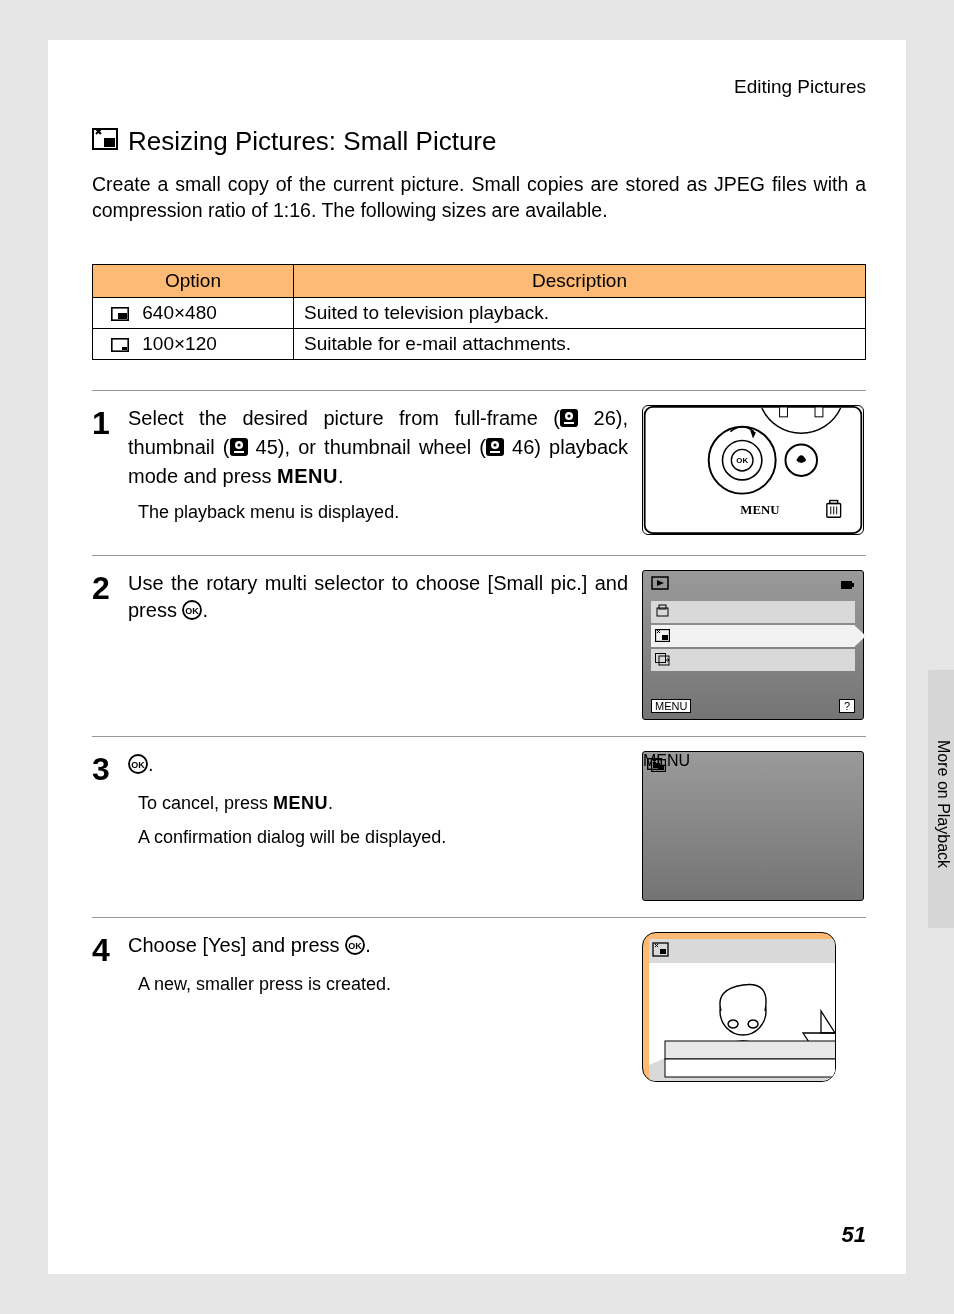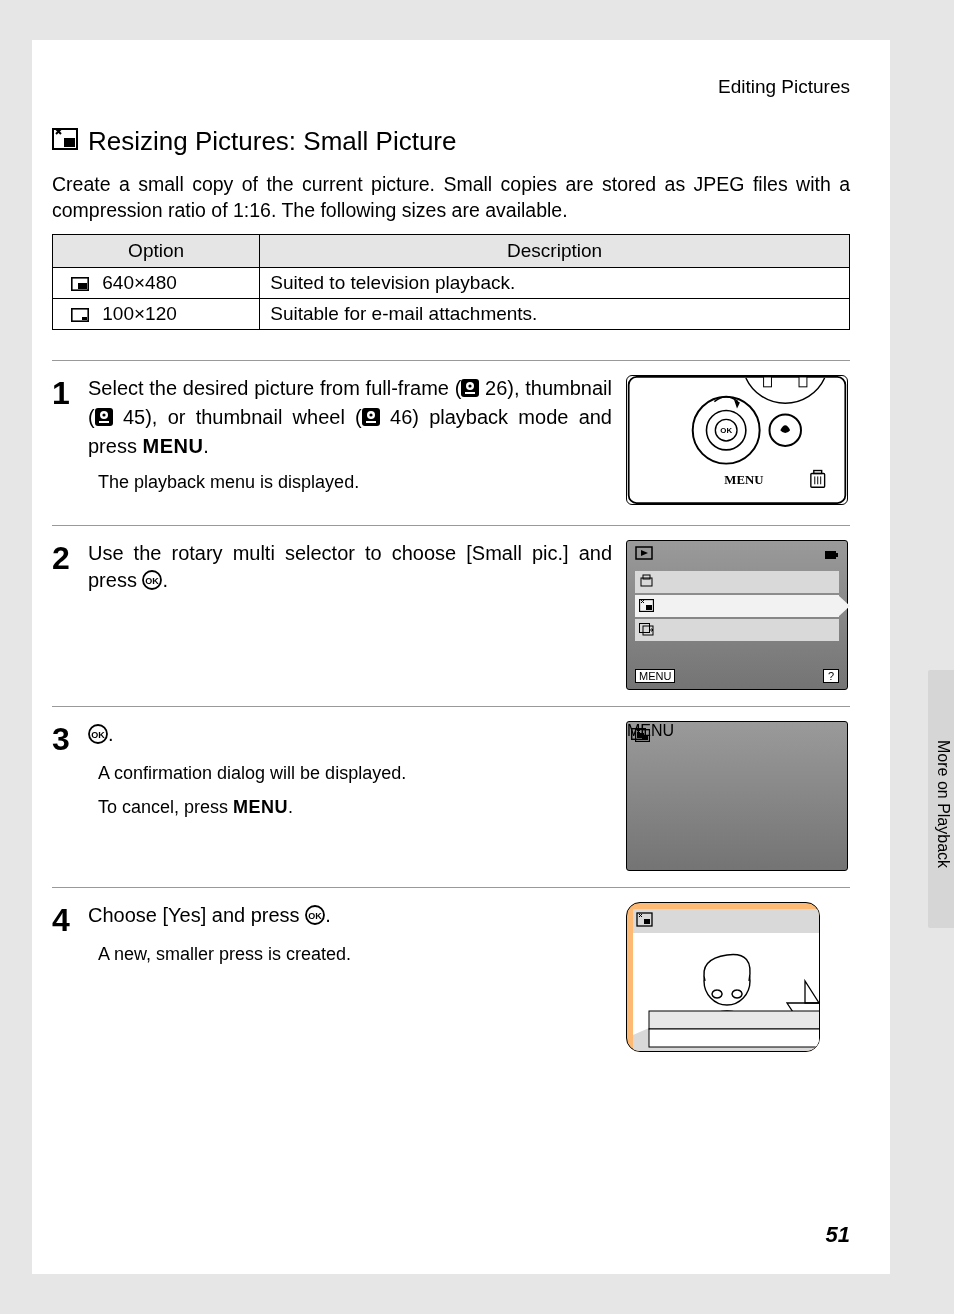--- a/index.html
+++ b/index.html
@@ -1,23 +1,23 @@
 <!DOCTYPE html>
 <html><head>
 <meta charset="utf-8">
 <style>
   * { box-sizing: border-box; margin: 0; padding: 0; }
   html, body { width: 954px; height: 1314px; font-family: Arial, Helvetica, sans-serif; color: #000; }
   body { background: #e6e6e6; position: relative; }
-  .page { background: #fff; position: absolute; top: 40px; left: 32px; width: 858px; height: 1234px; padding: 36px 40px 40px 20px; }
+  .page { background: #fff; position: absolute; top: 40px; left: 48px; width: 858px; height: 1234px; padding: 36px 40px 40px 44px; }
   .header { text-align: right; font-size: 19px; margin-bottom: 28px; }
   .title { font-size: 26px; font-weight: normal; margin-bottom: 14px; display: flex; align-items: center; gap: 10px; }
-  .intro { font-size: 19.5px; line-height: 1.35; text-align: justify; margin-bottom: 10px; }
+  .intro { font-size: 19.5px; line-height: 1.35; text-align: justify; margin-bottom: 40px; }
   table.opt { width: 100%; border-collapse: collapse; font-size: 19px; margin-bottom: 30px; }
-  table.opt th { background: #e5e5e5; border: 1px solid #000; padding: 5px 10px; font-weight: normal; text-align: center; }
+  table.opt th { background: #fdba74; border: 1px solid #000; padding: 5px 10px; font-weight: normal; text-align: center; }
   table.opt td { border: 1px solid #000; padding: 4px 10px; }
   table.opt td.optcell { text-align: left; padding-left: 18px; }
   .optcell svg { vertical-align: -2px; margin-right: 8px; }
   .step { display: flex; width: 100%; margin-bottom: 0; }
   .stepnum { width: 36px; font-size: 32px; font-weight: bold; flex-shrink: 0; line-height: 1; padding-top: 2px; }
   .stepbody { flex: 1; padding-right: 14px; }
   .stepmain { font-size: 20px; line-height: 1.35; text-align: justify; }
   .stepsub { font-size: 18px; line-height: 1.35; margin-top: 10px; margin-left: 10px; }
   .stepimg { width: 224px; flex-shrink: 0; }
   .hr { border: none; border-top: 1px solid #999; margin: 16px 0 14px 0; }
@@ -202,24 +202,24 @@
 
   <div class="step">
     <div class="stepnum">3</div>
     <div class="stepbody">
       <p class="stepmain">
         <span class="ok-icon"><svg width="20" height="20">
               <circle cx="10" cy="10" r="9" fill="none" stroke="#000" stroke-width="1.8"></circle>
               <text x="10" y="13.5" font-size="9" text-anchor="middle" font-weight="bold">OK</text>
             </svg></span><span>.</span>
       </p>
-      <p class="stepsub">A confirmation dialog will be displayed.</p>
       <p class="stepsub">
         <span>To cancel, press </span><span class="menu-label">MENU</span><span>.</span>
       </p>
+      <p class="stepsub">A confirmation dialog will be displayed.</p>
     </div>
     <div class="stepimg">
       <div class="lcd2">
         <div style="position:absolute;top:6px;left:8px"><svg width="15" height="13">
               <rect x="0.5" y="0.5" width="14" height="12" fill="none" stroke="#000" stroke-width="1.3"></rect>
               <rect x="7" y="6" width="6" height="5" fill="#000"></rect>
               <path d="M2 1 L5 4 M5 1 L2 4" stroke="#000"></path>
             </svg></div>
         <div class="row sel" style="top:26px;">
             <span style="position:absolute;left:4px;top:4px"><svg width="15" height="12">

